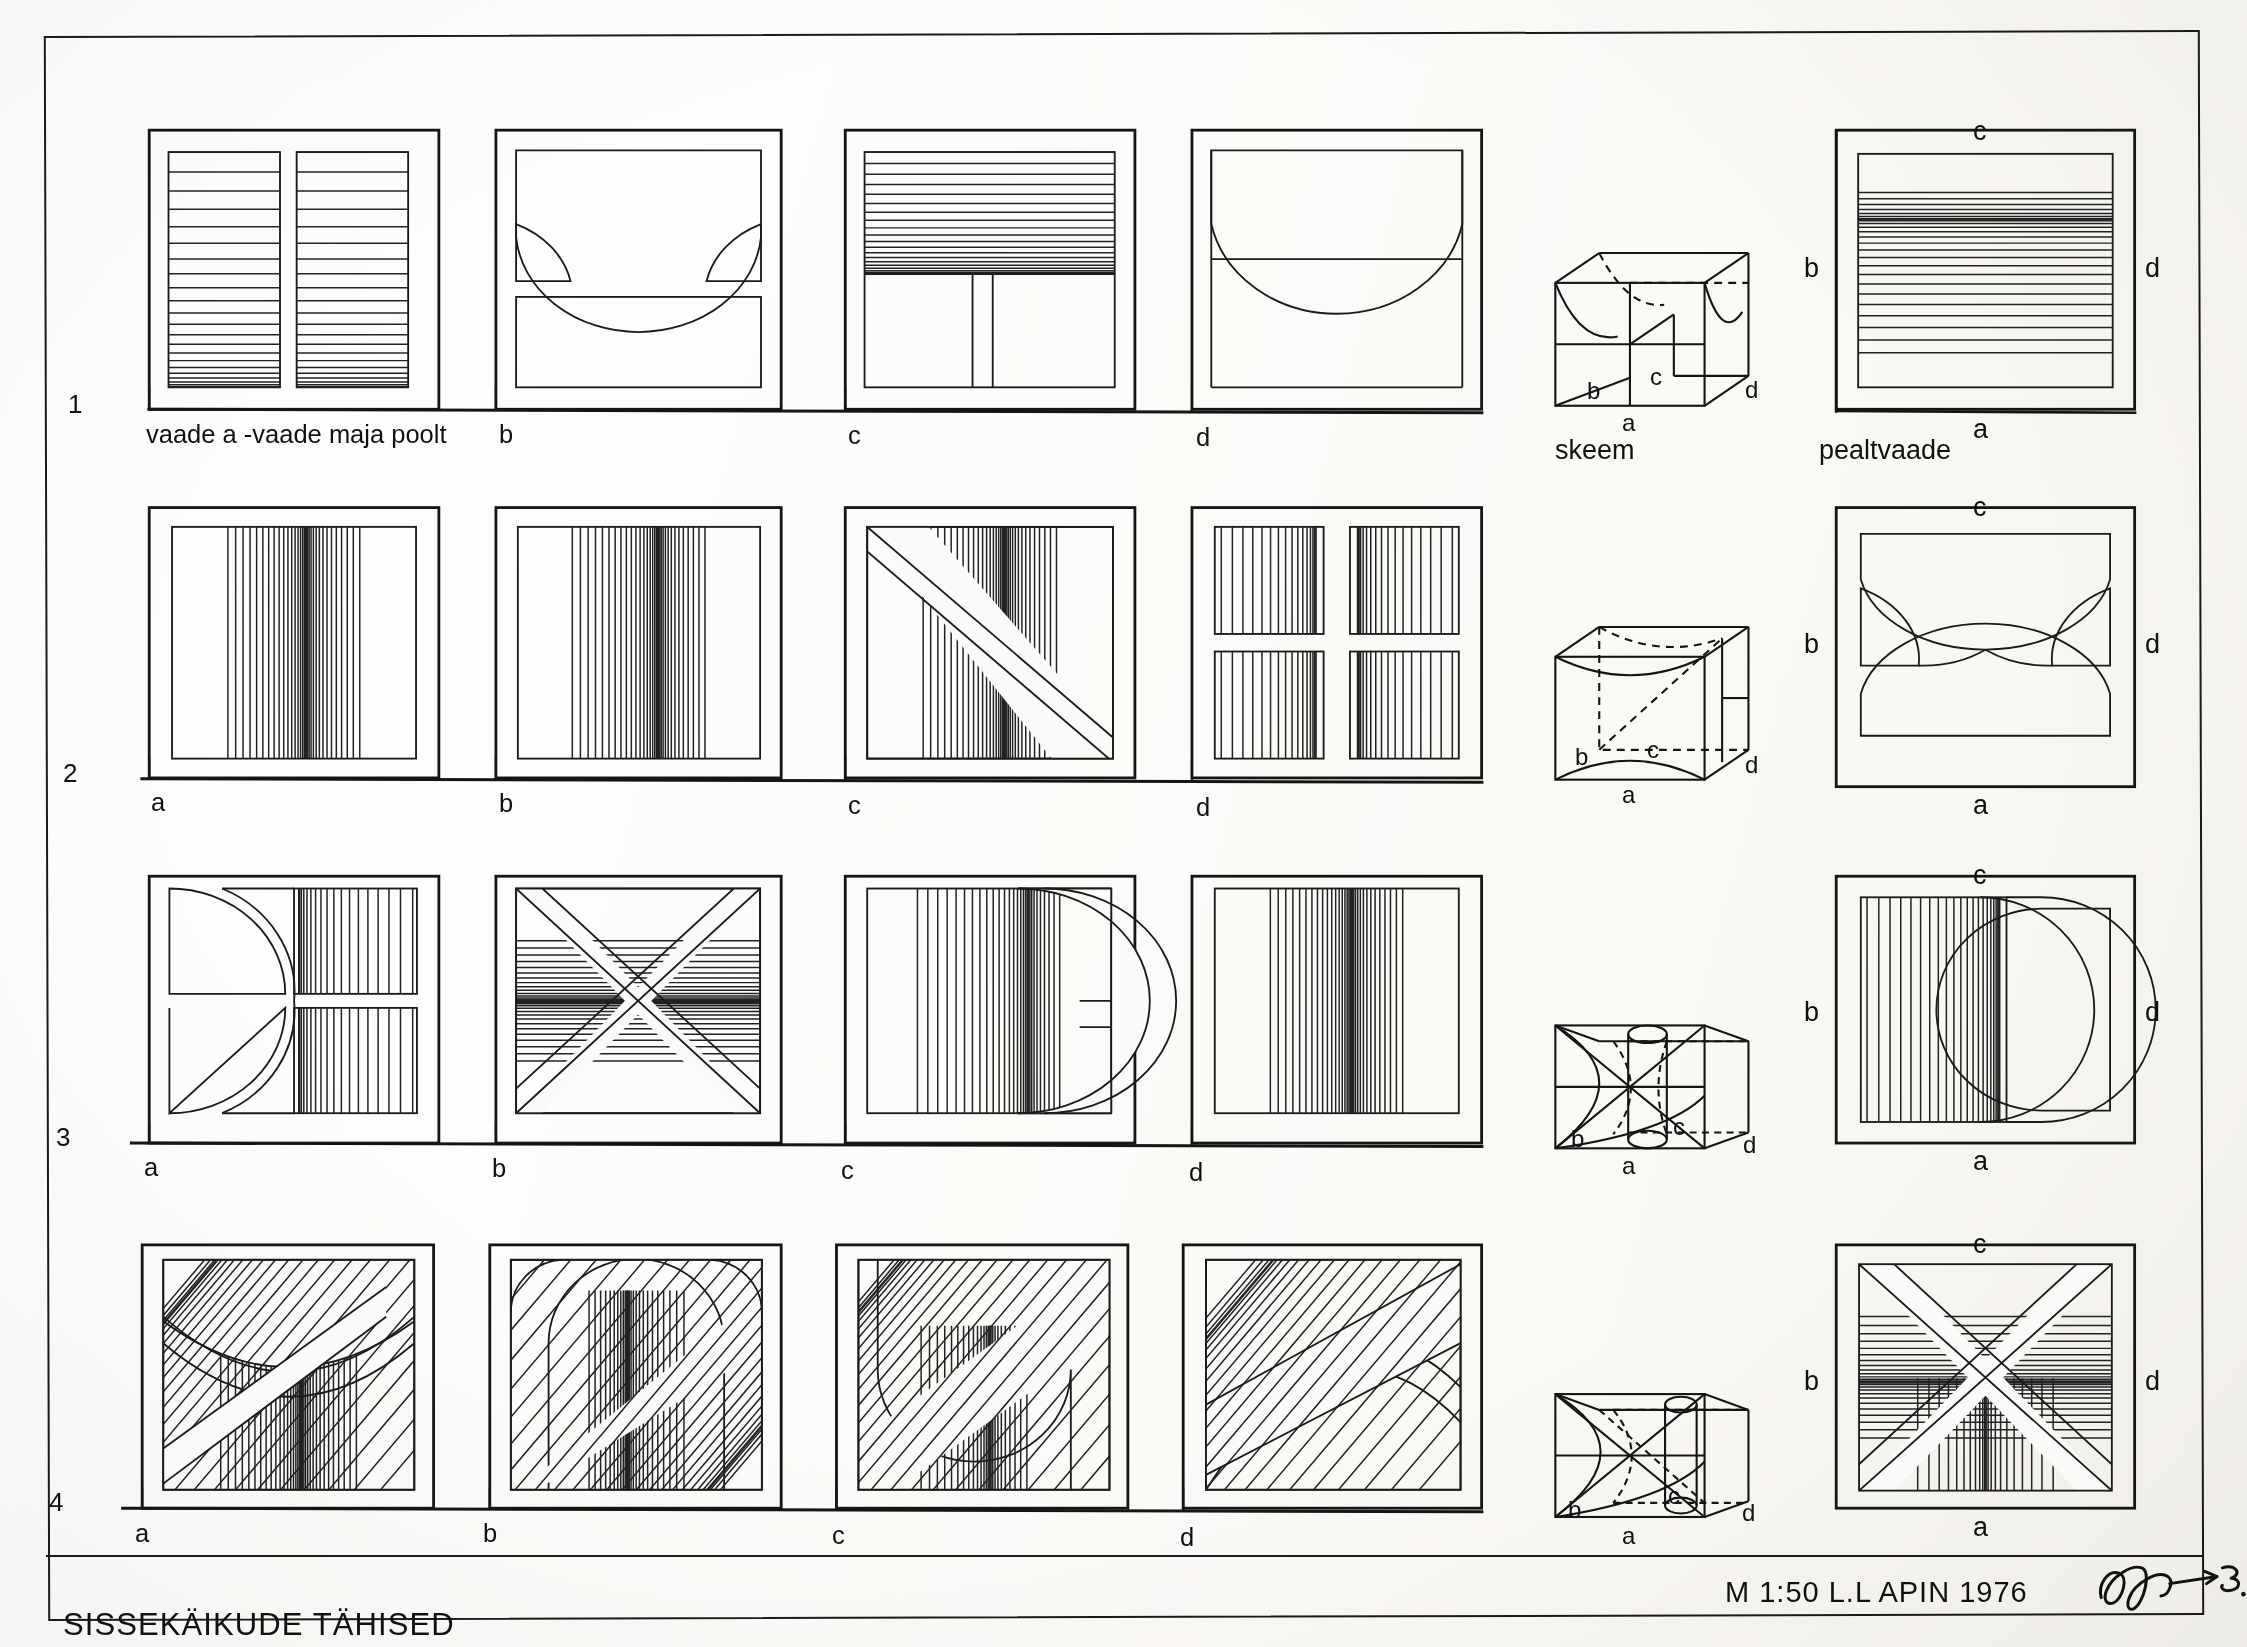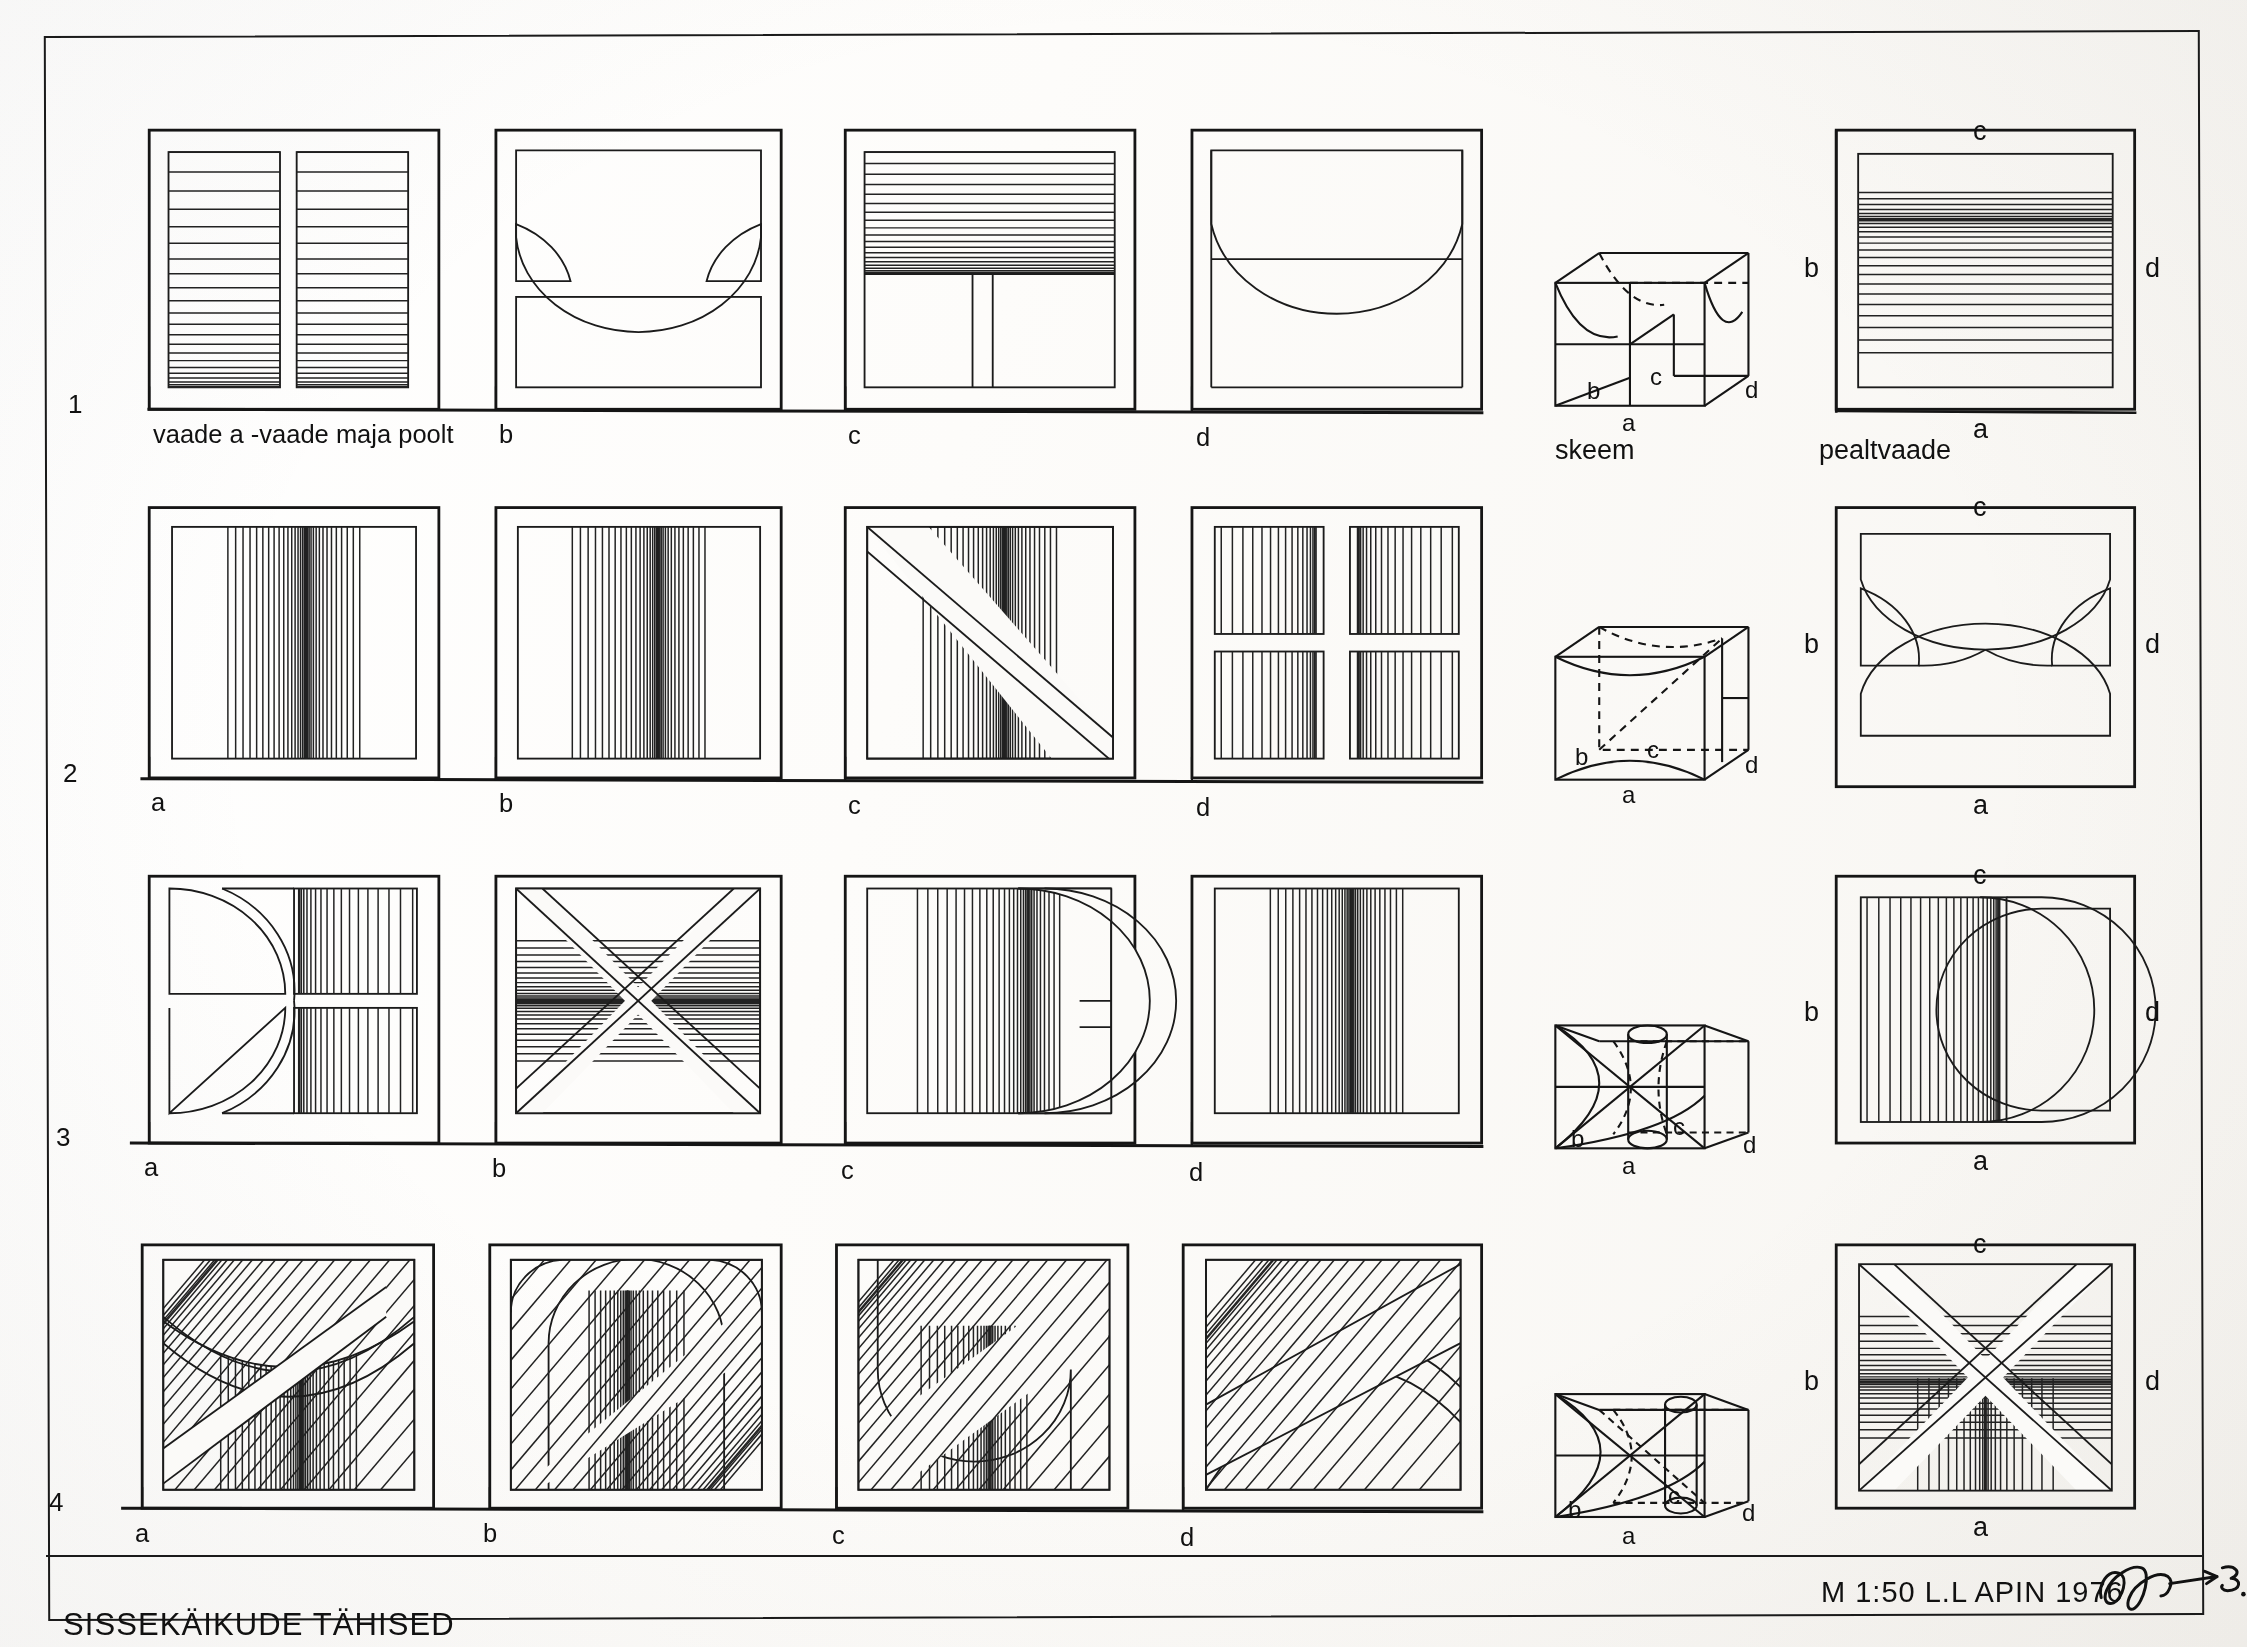--- a/index.html
+++ b/index.html
@@ -41,21 +41,21 @@
   .vertlbl{font-size:24px;}
   .titlebar{
     position:absolute;left:46px;top:1555px;width:2156px;height:63px;
     border-top:2.6px solid #1a1a1a;box-sizing:border-box;
   }
   .maintitle{
     position:absolute;left:63px;top:1571px;
     font-size:31px;letter-spacing:1.1px;margin-top:36px;
   }
   .scaleblock{
-    position:absolute;left:1821px;top:1576px;
+    position:absolute;left:1725px;top:1576px;
     font-size:29px;letter-spacing:1px;text-align:center;
   }
   .sig{position:absolute;left:2094px;top:1545px;width:154px;height:79px;}
 </style>
 </head>
 <body>
 
 <div id="sheet"></div>
 <div class="frame skew"></div>
 
@@ -1145,21 +1145,21 @@
 
 <div class="titlebar"></div>
 <div class="lbl maintitle">SISSEKÄIKUDE TÄHISED</div>
 <div class="lbl scaleblock">M 1:50   L.L APIN 1976</div>
 
 <div class="lbl rownum" style="left:68px;top:389px">1</div>
 <div class="lbl rownum" style="left:63px;top:758px">2</div>
 <div class="lbl rownum" style="left:56px;top:1122px">3</div>
 <div class="lbl rownum" style="left:49px;top:1487px">4</div>
 
-<div class="lbl celllbl" style="left:153px;top:420px">vaade a -vaade maja poolt</div>
+<div class="lbl celllbl" style="left:146px;top:420px">vaade a -vaade maja poolt</div>
 <div class="lbl celllbl" style="left:499px;top:420px">b</div>
 <div class="lbl celllbl" style="left:848px;top:421px">c</div>
 <div class="lbl celllbl" style="left:1196px;top:423px">d</div>
 
 <div class="lbl celllbl" style="left:151px;top:788px">a</div>
 <div class="lbl celllbl" style="left:499px;top:789px">b</div>
 <div class="lbl celllbl" style="left:848px;top:791px">c</div>
 <div class="lbl celllbl" style="left:1196px;top:793px">d</div>
 
 <div class="lbl celllbl" style="left:144px;top:1153px">a</div>

